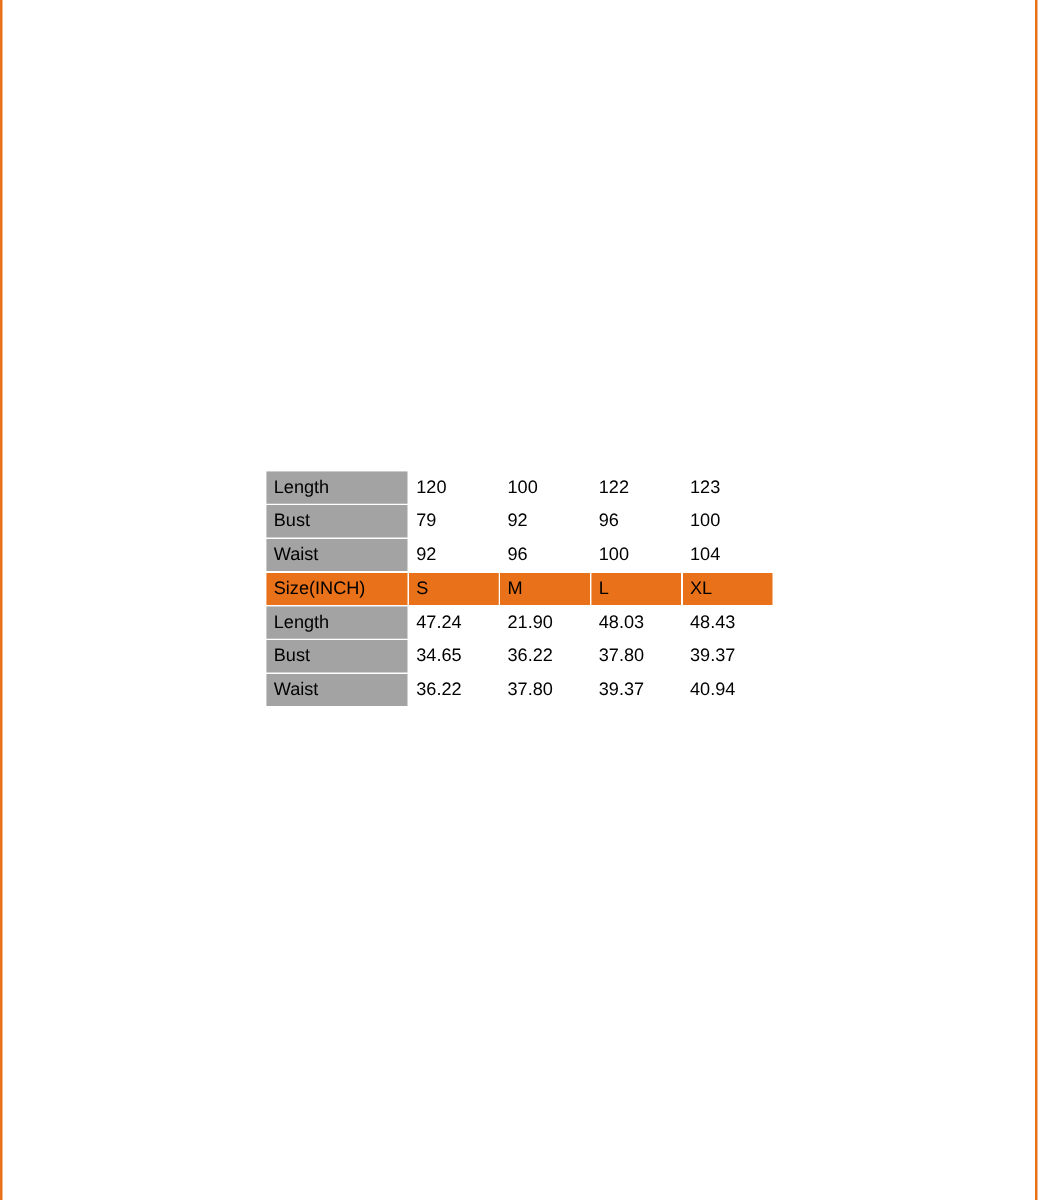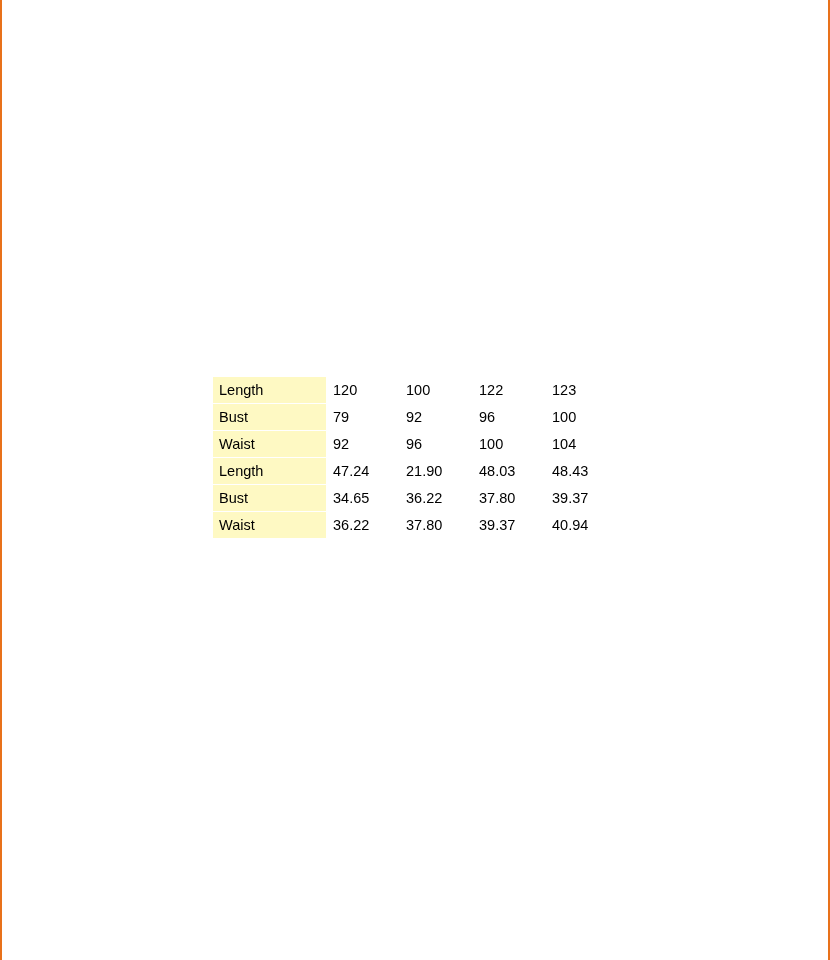--- a/index.html
+++ b/index.html
@@ -53,21 +53,21 @@
   col.c2 { width: 73px; }
   col.c3 { width: 73px; }
   col.c4 { width: 73px; }
 
   td.hdr-cell {
     background: #e8711a;
     color: #ffffff;
     border: 1px solid #ffffff;
   }
   td.label-cell {
-    background: #fef9c3;
+    background: #a3a3a3;
     color: #ffffff;
     border: 1px solid #ffffff;
   }
   td.val-cell {
     background: #ffffff;
     color: #000000;
     border: 1px solid #e8711a;
     border-left-color: #e8711a;
     border-right-color: #e8711a;
     margin-left: 37px;
@@ -103,20 +103,27 @@
         <td class="val-cell">100</td>
       </tr>
       <tr>
         <td class="label-cell">Waist</td>
         <td class="val-cell">92</td>
         <td class="val-cell">96</td>
         <td class="val-cell">100</td>
         <td class="val-cell">104</td>
       </tr>
       <tr>
+        <td class="hdr-cell">Size(INCH)</td>
+        <td class="hdr-cell">S</td>
+        <td class="hdr-cell">M</td>
+        <td class="hdr-cell">L</td>
+        <td class="hdr-cell">XL</td>
+      </tr>
+      <tr>
         <td class="label-cell">Length</td>
         <td class="val-cell">47.24</td>
         <td class="val-cell">21.90</td>
         <td class="val-cell">48.03</td>
         <td class="val-cell">48.43</td>
       </tr>
       <tr>
         <td class="label-cell">Bust</td>
         <td class="val-cell">34.65</td>
         <td class="val-cell">36.22</td>

